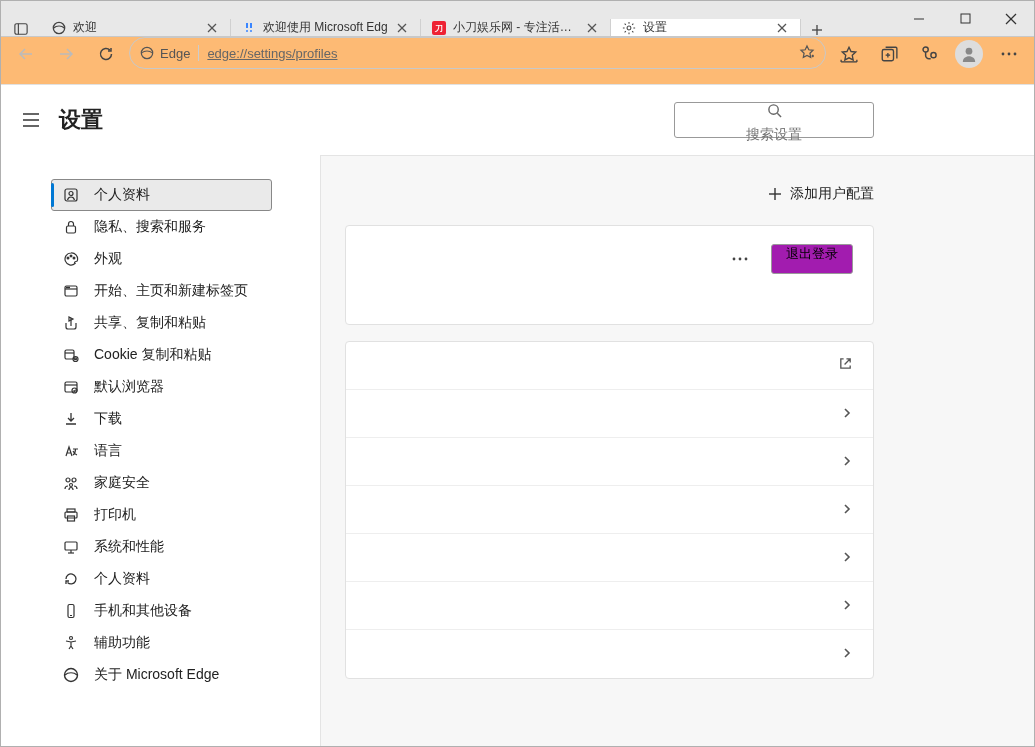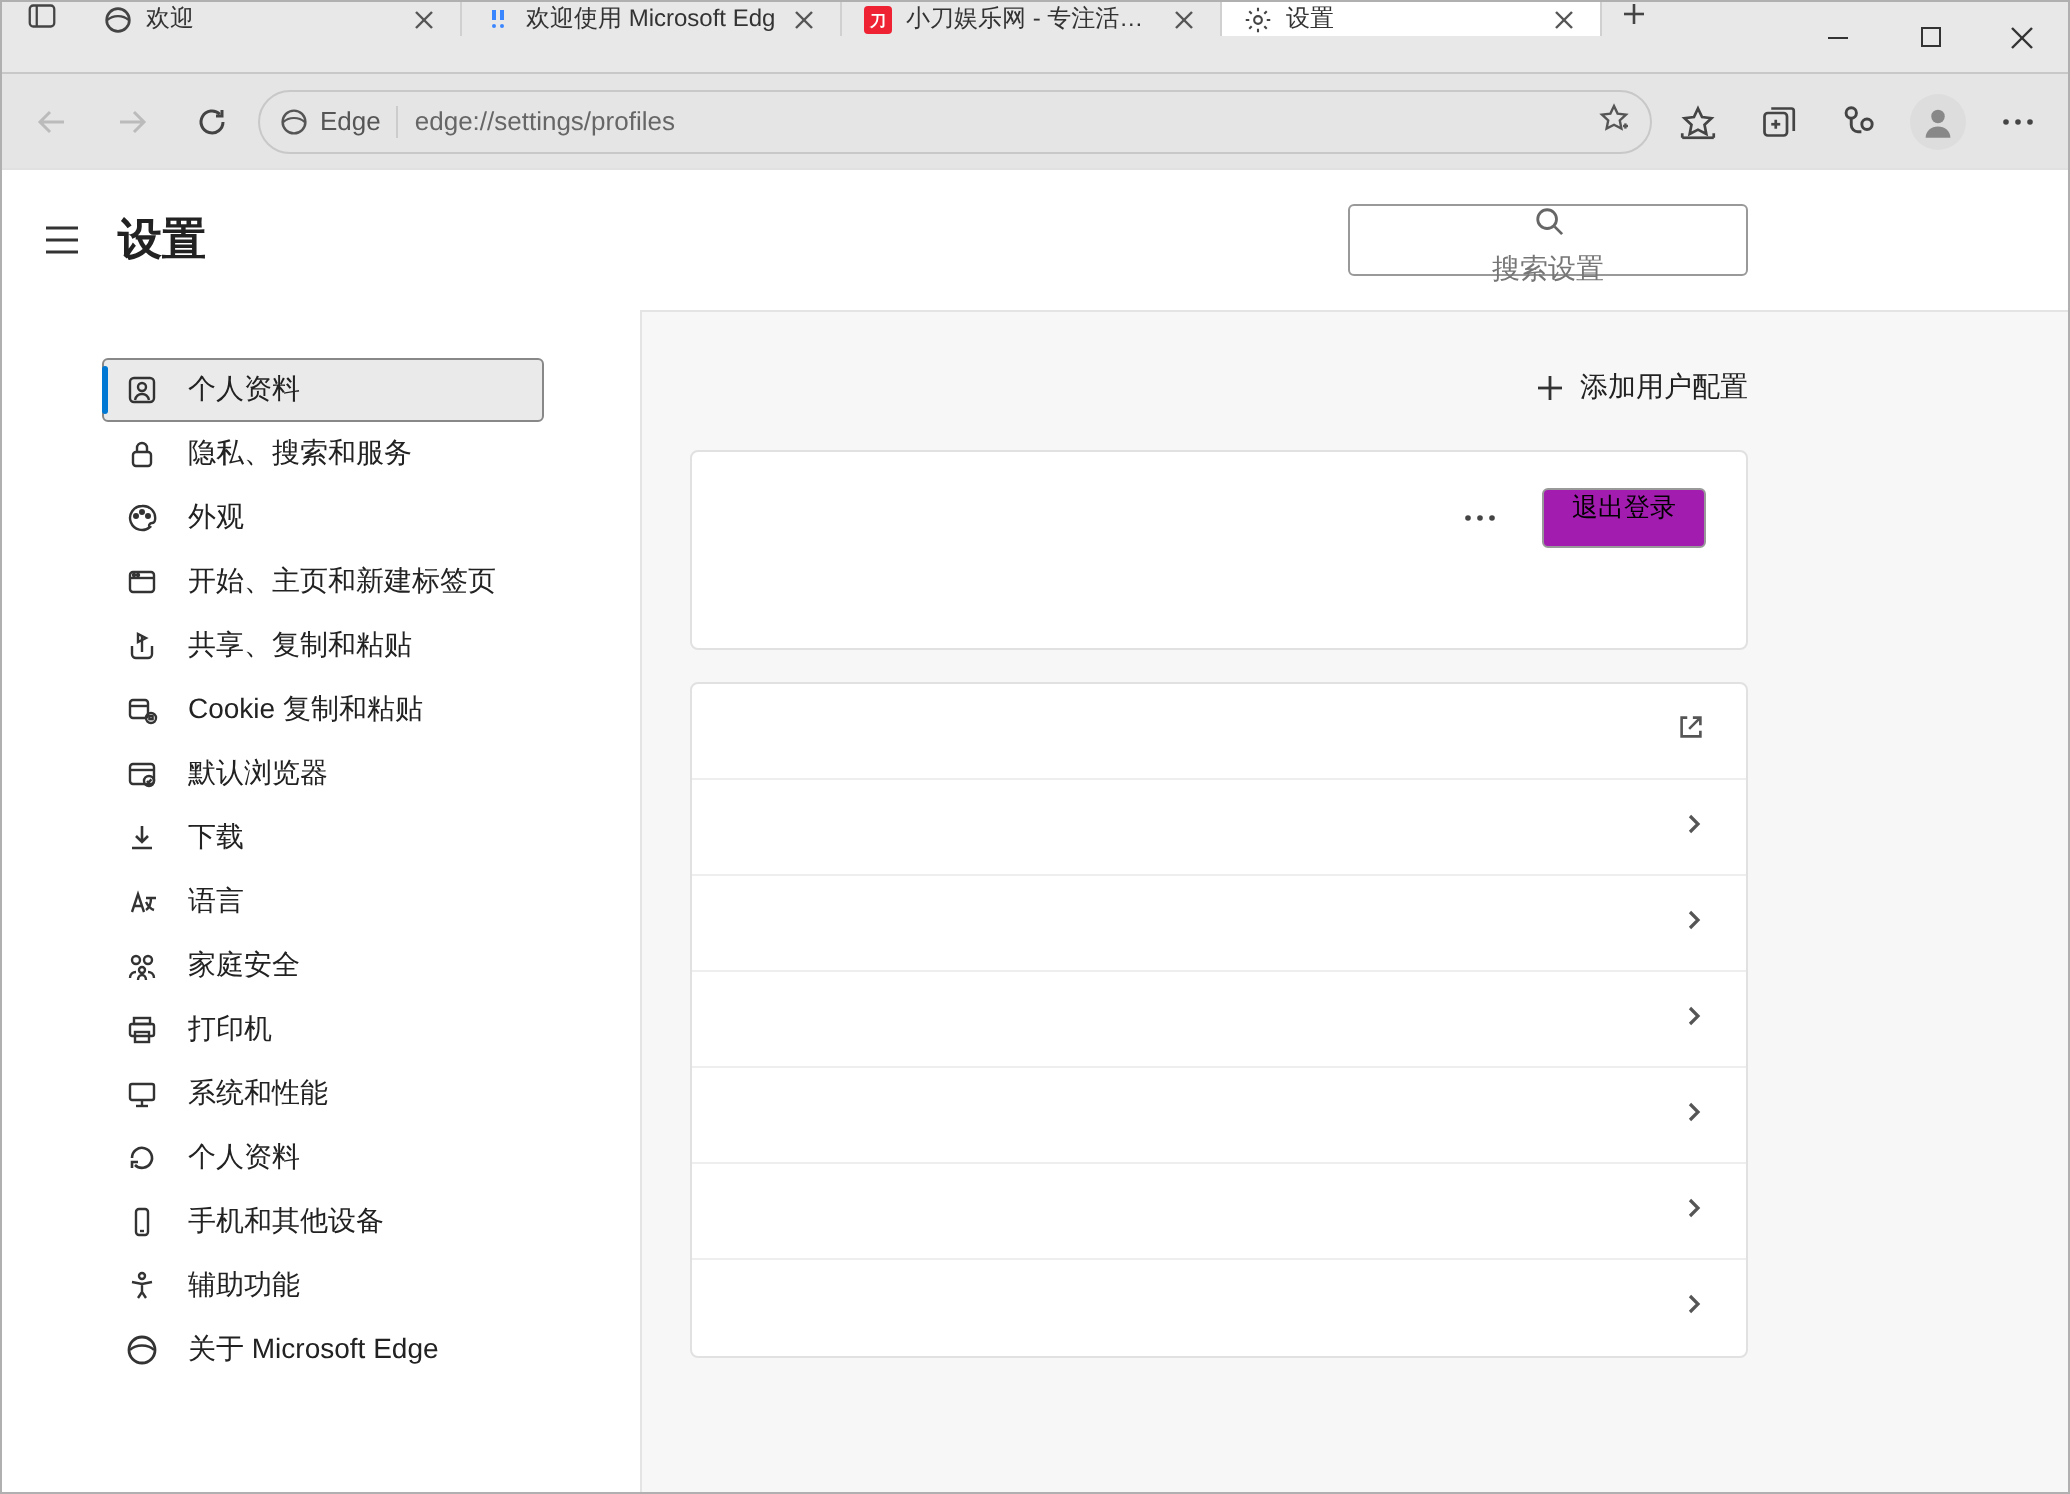--- a/index.html
+++ b/index.html
@@ -1,38 +1,38 @@
 <!DOCTYPE html>
 <html><head>
 <meta charset="utf-8">
 <style>
   * { box-sizing: border-box; margin: 0; padding: 0; font-family: "Segoe UI", "Microsoft YaHei", sans-serif; }
   body { width: 1035px; height: 747px; background: #fff; border: 1px solid #b0b0b0; display: flex; flex-direction: column; overflow: hidden; }
 
   
   .titlebar { height: 36px; background: #e8e8e8; display: flex; align-items: stretch; border-bottom: 1px solid #c8c8c8; }
-  .tabs-area { display: flex; align-items: flex-start; flex: 1; }
+  .tabs-area { display: flex; align-items: flex-end; flex: 1; }
   .tab-strip-btn { width: 40px; display: flex; align-items: center; justify-content: center; }
   .tab { display: flex; align-items: center; gap: 6px; padding: 0 10px; font-size: 12px; color: #333; max-width: 190px; border-right: 1px solid #d0d0d0; cursor: pointer; }
   .tab.active { background: #fff; }
   .tab .favicon { width: 16px; height: 16px; flex-shrink: 0; display: flex; align-items: center; justify-content: center; }
   .tab .label { white-space: nowrap; overflow: hidden; text-overflow: ellipsis; flex: 1; }
   .tab .close { width: 16px; height: 16px; display: flex; align-items: center; justify-content: center; flex-shrink: 0; }
   .newtab-btn { width: 32px; display: flex; align-items: center; justify-content: center; }
   .win-controls { display: flex; align-items: center; }
   .win-btn { width: 46px; height: 36px; display: flex; align-items: center; justify-content: center; }
 
   
-  .toolbar { height: 48px; background: #e5e5e5; display: flex; align-items: center; padding: 0 8px; gap: 6px; border-bottom: 1px solid #e1e1e1; }
+  .toolbar { height: 48px; background: #fdba74; display: flex; padding: 0 8px; gap: 6px; border-bottom: 1px solid #e1e1e1; }
   .tool-btn { width: 34px; height: 34px; display: flex; align-items: center; justify-content: center; border-radius: 4px; color: #555; }
   .tool-btn.disabled { color: #bbb; }
   .addr-bar { flex: 1; display: flex; align-items: center; height: 32px; border: 1px solid #c8c8c8; border-radius: 16px; padding: 0 10px; gap: 8px; color: #555; font-size: 13px; }
   .addr-seg { display: flex; align-items: center; gap: 6px; }
   .addr-divider { width: 1px; height: 16px; background: #ccc; }
-  .addr-url { flex: 1; color: #666; }
+  .addr-url { flex: 1; color: #666; text-decoration: underline; }
   .avatar { width: 28px; height: 28px; border-radius: 50%; background: #ddd; display:flex; align-items:center; justify-content:center; }
 
   
   .content { flex: 1; display: flex; position: relative; background: #f7f7f7; overflow: hidden; }
 
   
   .settings-header { position: absolute; top: 0; left: 0; right: 0; height: 70px; background: #fff; display: flex; align-items: center; justify-content: space-between; padding: 0 0 0 14px; z-index: 5; }
   .settings-title-grp { display: flex; align-items: center; gap: 12px; }
   .hamburger { width: 32px; height: 32px; display: flex; align-items: center; justify-content: center; }
   .settings-title { font-size: 22px; font-weight: 600; color: #222; }

